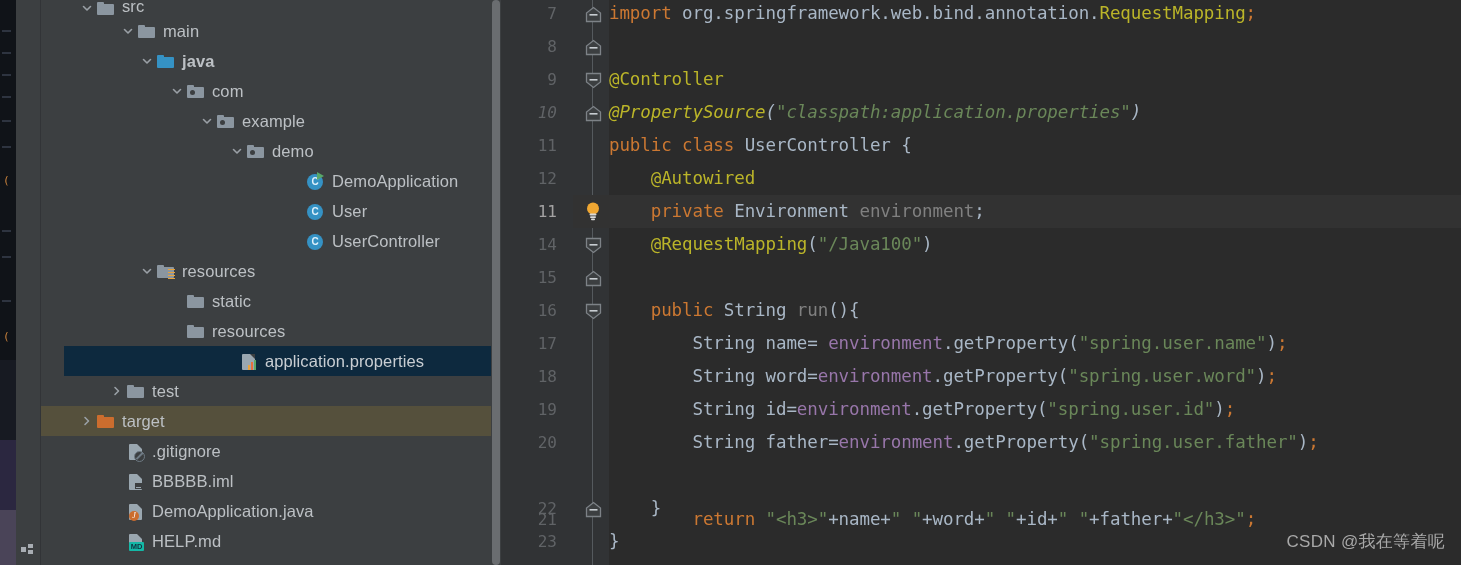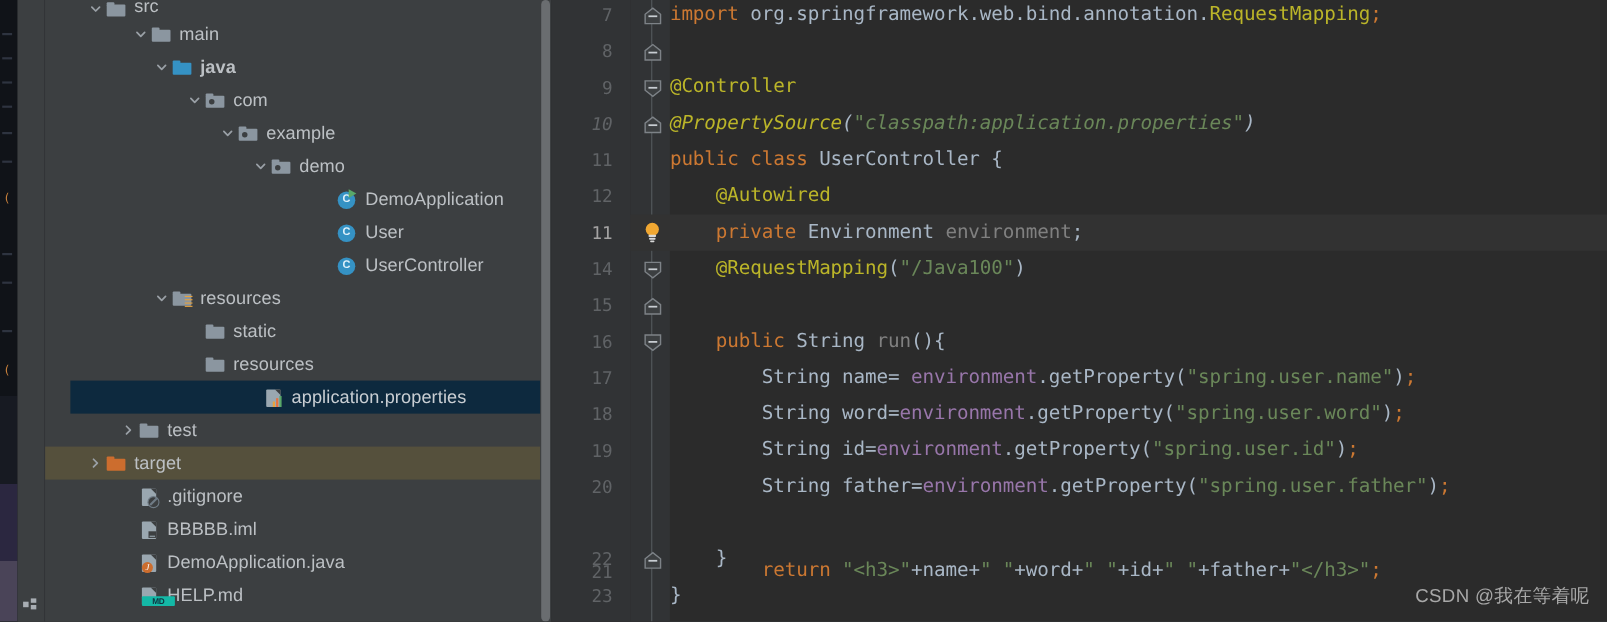--- a/index.html
+++ b/index.html
@@ -72,21 +72,21 @@
   .bars i{display:block;width:2px;background:#e8a33d;}
   .bars i:nth-child(1){height:5px;background:#e8a33d;}
   .bars i:nth-child(2){height:8px;background:#e8703c;}
   .bars i:nth-child(3){height:10px;background:#59a869;}
   .gitcirc{position:absolute;left:8px;top:8px;width:9px;height:9px;border-radius:50%;border:1.5px solid #6f7b85;background:#3c3f41;}
   .gitcirc:after{content:"";position:absolute;left:-0.5px;top:2.5px;width:9px;height:1.5px;background:#6f7b85;transform:rotate(-45deg);}
   .imlsq{position:absolute;left:9px;top:10px;width:7px;height:6px;background:#3c3f41;}
   .imlsq:after{content:"";position:absolute;left:0.5px;top:3.5px;width:5px;height:1.5px;background:#9aa7b0;}
   .jcirc{position:absolute;left:3px;top:8px;width:10px;height:10px;border-radius:50%;background:#cc6d2e;
          color:#fff;font-size:8px;line-height:10px;text-align:center;font-family:"Liberation Serif",serif;font-style:italic;}
-  .mdbadge{position:absolute;left:3px;top:9px;width:30px;height:9px;background:#14b8a6;color:#10323f;
+  .mdbadge{position:absolute;left:3px;top:9px;width:15px;height:9px;background:#14b8a6;color:#10323f;
            font-size:7.5px;line-height:9px;text-align:center;font-weight:bold;letter-spacing:-.2px;border-radius:1px;}
 
   
   .tree-sb{position:absolute;right:0;top:0;width:10px;height:565px;background:#3c3f41;}
   .tree-sb .thumb{position:absolute;left:1px;top:0;width:8px;height:565px;background:#6a6d70;border-radius:4px;}
 
   
   .editor{flex:1;background:#2b2b2b;position:relative;overflow:hidden;}
   .ln-col{position:absolute;left:0;top:0;width:72px;height:565px;background:#313335;}
   .fold-col{position:absolute;left:72px;top:0;width:36px;height:565px;background:#313335;}

